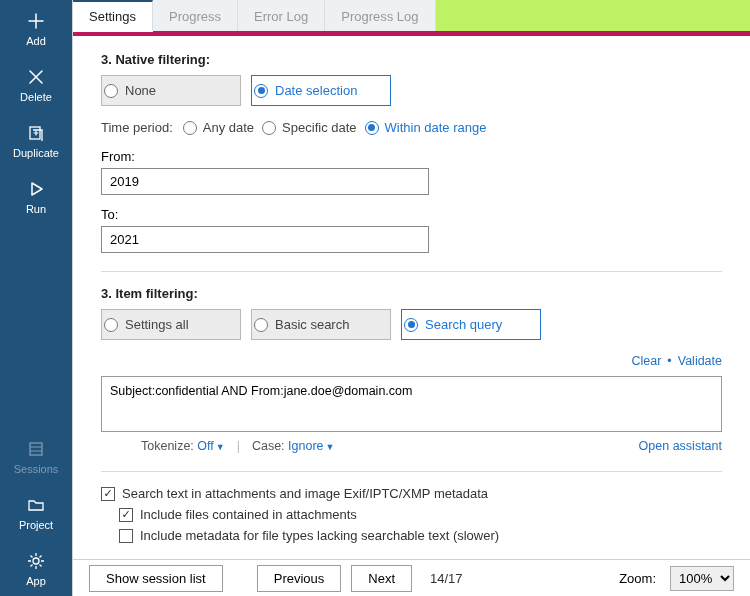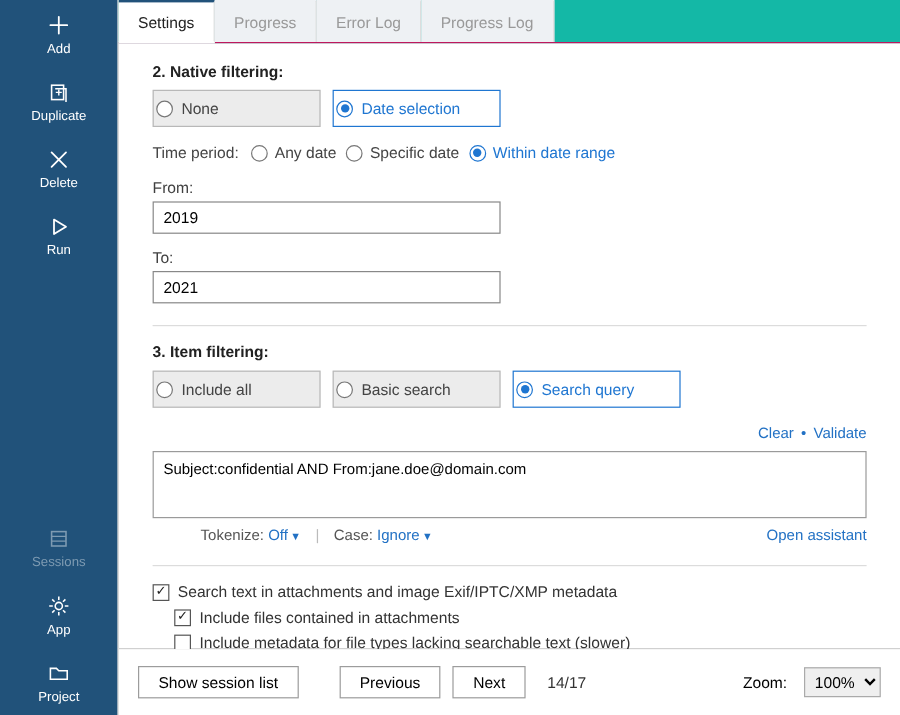--- a/index.html
+++ b/index.html
@@ -1,31 +1,31 @@
 <!DOCTYPE html>
 <html><head>
 <meta charset="utf-8">
 <style>
 * { box-sizing: border-box; margin: 0; padding: 0; font-family: "Segoe UI", Arial, sans-serif; }
 html, body { width: 750px; height: 596px; overflow: hidden; background: #fff; }
 .root { display: flex; width: 100%; height: 100%; }
 
 
-.sidebar { width: 98px; background: #21527a; color: #fff; display: flex; flex-direction: column; }
+.sidebar { width: 72px; background: #21527a; color: #fff; display: flex; flex-direction: column; }
 .side-top { display: flex; flex-direction: column; }
 .side-btn { display: flex; flex-direction: column; align-items: center; justify-content: center; padding: 10px 0 9px; cursor: pointer; color: #fff; font-size: 11px; gap: 3px; }
 .side-btn.dim { color: #7e9bb2; }
 .side-btn .ico { width: 22px; height: 22px; display: flex; align-items: center; justify-content: center; }
 .side-spacer { flex: 1; }
 
 
 .main { flex: 1; display: flex; flex-direction: column; border-left: 1px solid #d0d0d0; }
 
 
-.tabs { display: flex; background: #14b8a6; border-bottom: 1px solid #be185d; height: 36px; }
+.tabs { display: flex; background: #bef264; border-bottom: 5px solid #be185d; height: 36px; }
 .tab { padding: 0 16px; display: flex; align-items: center; font-size: 13px; color: #999; border-right: 1px solid #ddd; cursor: pointer; background: #eef1f4; }
 .tab.active { background: #fff; color: #222; border-bottom: 2px solid #fff; margin-bottom: -1px; border-top: 2px solid #21527a; font-weight: 400; }
 .tab:not(.active) { border-top: 1px solid transparent; }
 
 
 .content { flex: 1; overflow: auto; padding: 16px 28px 10px 28px; font-size: 13px; color: #333; }
 .section-label { font-weight: 600; color: #222; margin-bottom: 8px; font-size: 13px; }
 
 
 .segrow { display: flex; gap: 10px; margin-bottom: 14px; }
@@ -38,22 +38,22 @@
 .rdot { width: 7px; height: 7px; border-radius: 50%; background: #1f76d1; display: none; }
 .rcirc.sel .rdot { display: block; }
 
 
 .radio-row { display: flex; align-items: center; gap: 8px; margin-bottom: 14px; color: #444; font-size: 13px; }
 .radio-row .lead { margin-right: 2px; }
 .radio-inl { display: inline-flex; align-items: center; gap: 6px; cursor: pointer; }
 .radio-inl.sel { color: #1f76d1; }
 
 .fld { margin-bottom: 12px; }
-.fld-label { font-size: 13px; color: #404040; margin-bottom: 4px; }
-.tinput { width: 290px; border: 1px solid #888; padding: 5px 8px; font-size: 13px; outline: none; }
+.fld-label { font-size: 13px; color: #000000; margin-bottom: 4px; }
+.tinput { width: 328px; border: 1px solid #888; padding: 5px 8px; font-size: 13px; outline: none; }
 
 .divider { border: none; border-top: 1px solid #dcdcdc; margin: 18px 0 14px; }
 
 
 .query-actions { display: flex; justify-content: flex-end; gap: 6px; margin-bottom: 8px; font-size: 12.5px; }
 .linkish { color: #2271c4; cursor: pointer; }
 .dot-sep { color: #2271c4; }
 .query-box { width: 100%; height: 56px; border: 1px solid #9a9a9a; padding: 7px 8px; font-size: 12.5px; resize: none; outline: none; font-family: inherit; }
 
 .query-opts { display: flex; justify-content: space-between; align-items: center; margin-top: 4px; font-size: 12.5px; }
@@ -61,21 +61,21 @@
 .caret-d { font-size: 9px; margin-left: 2px; }
 
 .chk-group { margin-top: 4px; }
 .chk-row { display: flex; align-items: center; gap: 7px; font-size: 13px; color: #333; margin-bottom: 6px; cursor: pointer; }
 .chk-row.indent { margin-left: 18px; }
 .cbox { width: 14px; height: 14px; border: 1px solid #555; display: inline-flex; align-items: center; justify-content: center; background: #fff; flex-shrink: 0; }
 .cbox .ck { display: none; font-size: 11px; line-height: 1; color: #222; }
 .cbox.ckd .ck { display: block; }
 
 
-.footer { height: 56px; border-top: 1px solid #d0d0d0; display: flex; align-items: center; padding: 12px 16px; gap: 14px; font-size: 13px; background: #fff; }
+.footer { height: 37px; border-top: 1px solid #d0d0d0; display: flex; align-items: center; padding: 12px 16px; gap: 14px; font-size: 13px; background: #fff; }
 .btn { border: 1px solid #9c9c9c; background: #fff; padding: 5px 16px; font-size: 13px; cursor: pointer; }
 .footer .mid { display: flex; align-items: center; gap: 10px; margin-left: 20px; }
 .footer .pagecount { margin-left: 8px; color: #333; }
 .footer .spacer { flex: 1; }
 .zoom-sel { border: 1px solid #aaa; padding: 3px 4px; font-size: 13px; }
 svg { display: block; }
 </style>
 </head>
 <body>
 
@@ -86,72 +86,72 @@
       <div class="side-btn">
         <span class="ico">
           <svg width="18" height="18" viewBox="0 0 18 18">
               <path d="M9 2v14M2 9h14" stroke="#fff" stroke-width="1.5" stroke-linecap="round"></path>
             </svg>
         </span>
         <span>Add</span>
       </div>
       <div class="side-btn">
         <span class="ico">
+          <svg width="16" height="16" viewBox="0 0 16 16">
+              <path d="M2 2l12 12M14 2L2 14" stroke="#fff" stroke-width="1.5" stroke-linecap="round"></path>
+            </svg>
+        </span>
+        <span>Delete</span>
+      </div>
+      <div class="side-btn">
+        <span class="ico">
           <svg width="18" height="18" viewBox="0 0 18 18">
               <rect x="3" y="3" width="10" height="12" fill="none" stroke="#fff" stroke-width="1.3"></rect>
               <path d="M6 6h9v11" fill="none" stroke="#fff" stroke-width="1.3"></path>
               <path d="M6.5 9h5M9 6.5v5" stroke="#fff" stroke-width="1.2"></path>
             </svg>
         </span>
         <span>Duplicate</span>
       </div>
       <div class="side-btn">
         <span class="ico">
           <svg width="16" height="16" viewBox="0 0 16 16">
-              <path d="M2 2l12 12M14 2L2 14" stroke="#fff" stroke-width="1.5" stroke-linecap="round"></path>
-            </svg>
-        </span>
-        <span>Delete</span>
-      </div>
-      <div class="side-btn">
-        <span class="ico">
-          <svg width="16" height="16" viewBox="0 0 16 16">
               <path d="M4 2l10 6-10 6z" fill="none" stroke="#fff" stroke-width="1.5" stroke-linejoin="round"></path>
             </svg>
         </span>
         <span>Run</span>
       </div>
     </div>
     <div class="side-spacer"></div>
     <div>
       <div class="side-btn dim">
         <span class="ico">
           <svg width="18" height="18" viewBox="0 0 18 18">
               <rect x="3" y="3" width="12" height="12" fill="none" stroke="#7e9bb2" stroke-width="1.3"></rect>
               <path d="M3 7h12M3 11h12" stroke="#7e9bb2" stroke-width="1.1"></path>
             </svg>
         </span>
         <span>Sessions</span>
       </div>
       <div class="side-btn">
         <span class="ico">
           <svg width="18" height="18" viewBox="0 0 18 18">
+              <path d="M2 5h5l2 2h7v7H2z" fill="none" stroke="#fff" stroke-width="1.3"></path>
+            </svg>
+        </span>
+        <span>Project</span>
+      </div>
+      <div class="side-btn">
+        <span class="ico">
+          <svg width="18" height="18" viewBox="0 0 18 18">
               <circle cx="9" cy="9" r="3" fill="none" stroke="#fff" stroke-width="1.3"></circle>
               <path d="M9 1v3M9 14v3M1 9h3M14 9h3M3.5 3.5l2 2M12.5 12.5l2 2M14.5 3.5l-2 2M5.5 12.5l-2 2" stroke="#fff" stroke-width="1.3"></path>
             </svg>
         </span>
         <span>App</span>
-      </div>
-      <div class="side-btn">
-        <span class="ico">
-          <svg width="18" height="18" viewBox="0 0 18 18">
-              <path d="M2 5h5l2 2h7v7H2z" fill="none" stroke="#fff" stroke-width="1.3"></path>
-            </svg>
-        </span>
-        <span>Project</span>
       </div>
     </div>
   </div>
 
   <div class="main">
 
     <div class="tabs">
       <div class="tab active">
           <span>Settings</span>
         </div>
@@ -162,21 +162,21 @@
           <span>Error Log</span>
         </div>
       <div class="tab">
           <span>Progress Log</span>
         </div>
     </div>
 
     <div class="content">
 
       
-      <div class="section-label">2. Native filtering:</div>
+      <div class="section-label">3. Native filtering:</div>
       <div class="segrow">
         <div class="segbtn">
           <span class="rcirc"></span>
           <span>None</span>
         </div>
         <div class="segbtn sel">
           <span class="rcirc sel">
               <span class="rdot"></span>
             </span>
           <span>Date selection</span>
@@ -210,21 +210,21 @@
         <input class="tinput" type="text" value="2021" style="">
       </div>
 
       <hr class="divider">
 
       
       <div class="section-label">3. Item filtering:</div>
       <div class="segrow">
         <div class="segbtn">
           <span class="rcirc"></span>
-          <span>Include all</span>
+          <span>Settings all</span>
         </div>
         <div class="segbtn">
           <span class="rcirc"></span>
           <span>Basic search</span>
         </div>
         <div class="segbtn sel">
           <span class="rcirc sel">
               <span class="rdot"></span>
             </span>
           <span>Search query</span>

